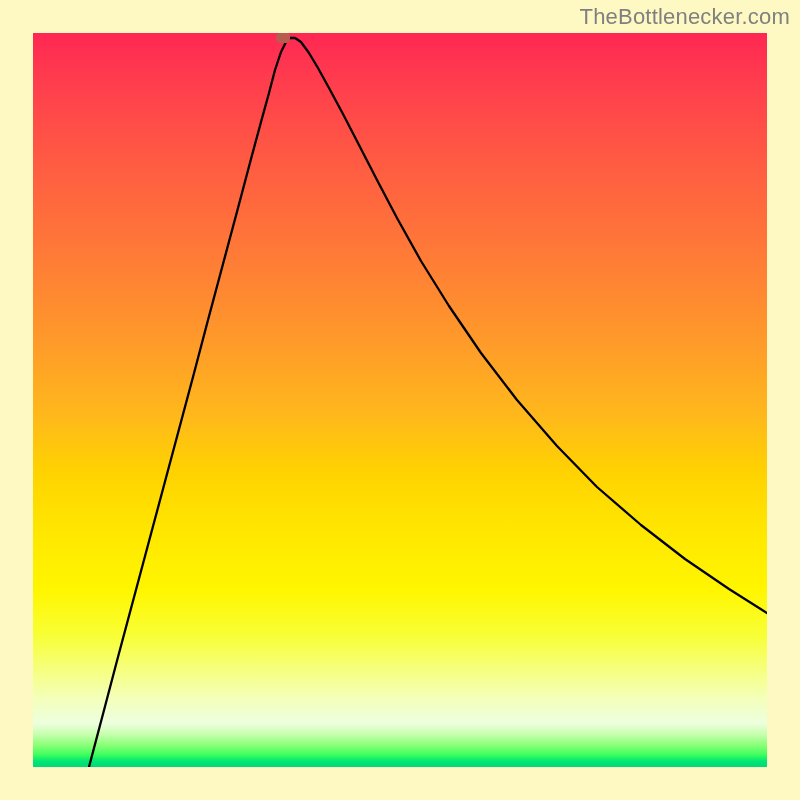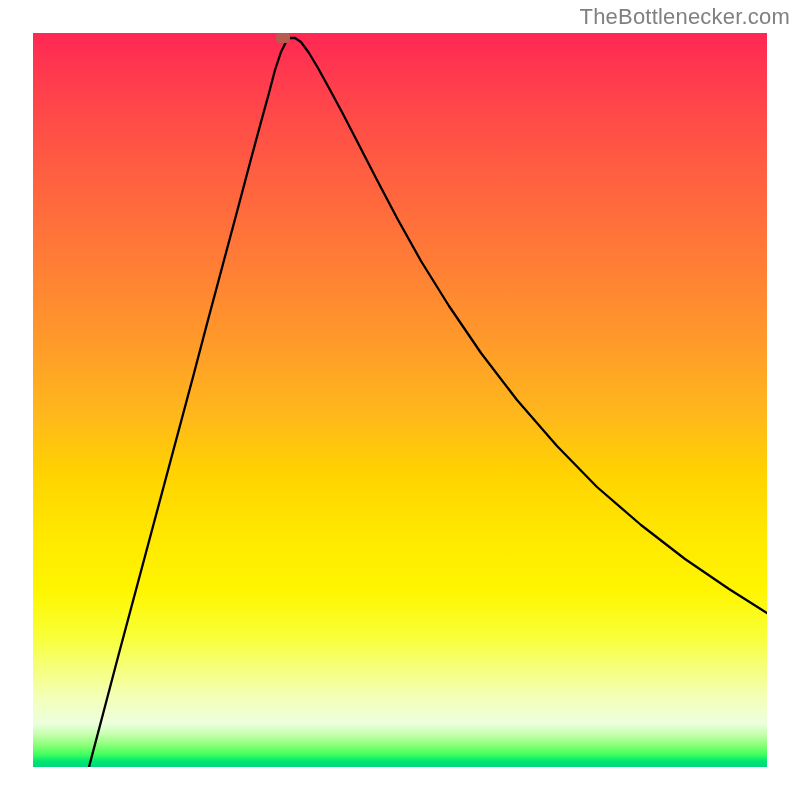--- a/index.html
+++ b/index.html
@@ -10,21 +10,21 @@
     background: #000000;
     overflow: hidden;
     font-family: Arial, Helvetica, sans-serif;
   }
   .frame {
     position: absolute;
     left: 0;
     top: 0;
     width: 800px;
     height: 800px;
-    background: #ffffff;
+    background: #fef9c3;
     box-sizing: border-box;
   }
   .plot-area {
     position: absolute;
     left: 33px;
     top: 33px;
     width: 734px;
     height: 734px;
     box-sizing: border-box;
     overflow: hidden;

